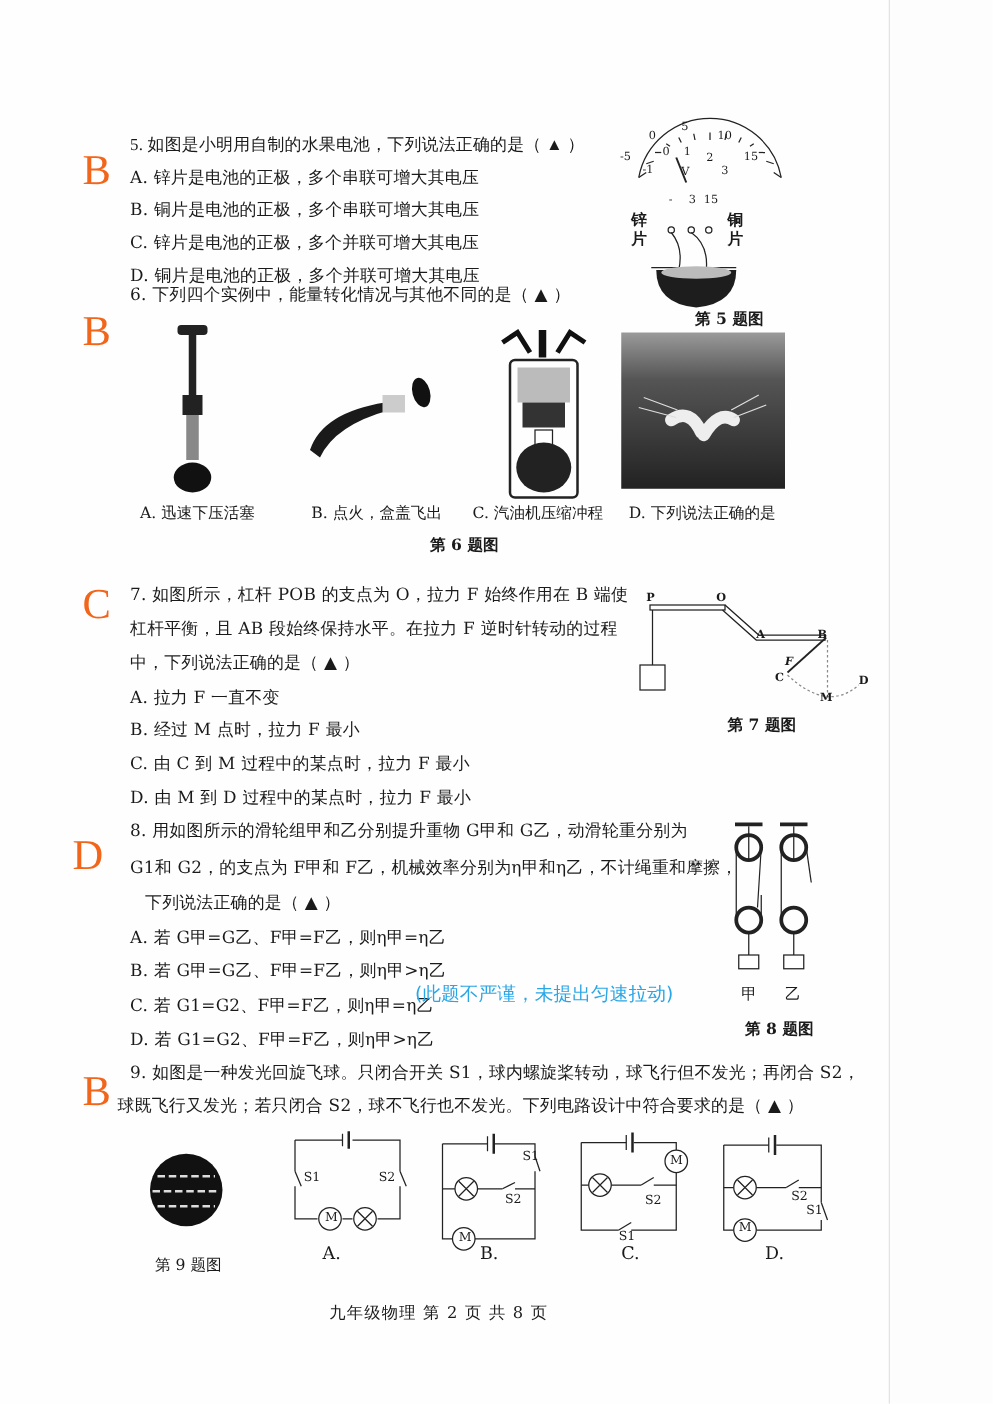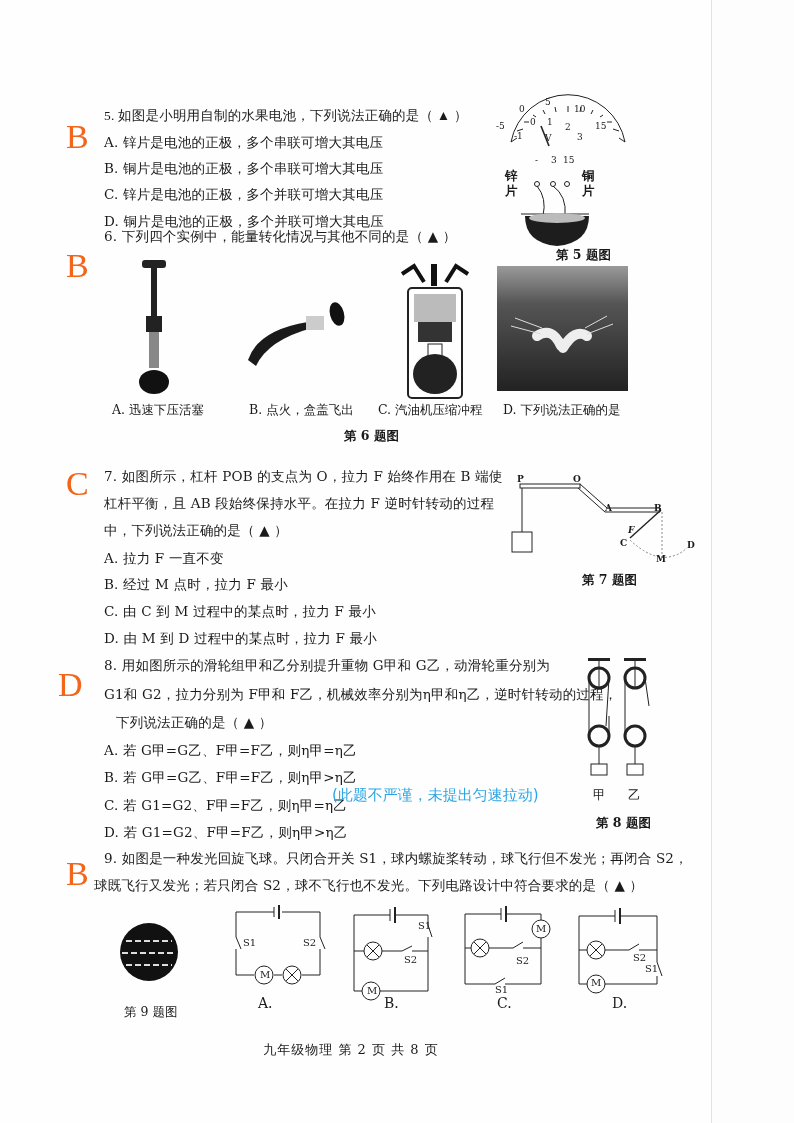--- a/index.html
+++ b/index.html
@@ -135,21 +135,21 @@
 <div class="lbl" style="left:605px;top:503px;font-size:9px;font-weight:bold;">A</div>
 <div class="lbl" style="left:654px;top:503px;font-size:9px;font-weight:bold;">B</div>
 <div class="lbl" style="left:628px;top:525px;font-size:9px;font-style:italic;font-weight:bold;">F</div>
 <div class="lbl" style="left:620px;top:538px;font-size:9px;font-weight:bold;">C</div>
 <div class="lbl" style="left:656px;top:554px;font-size:9px;font-weight:bold;">M</div>
 <div class="lbl" style="left:687px;top:540px;font-size:9px;font-weight:bold;">D</div>
 <div class="cap" style="left:582px;top:572px;">第 7 题图</div>
 
 <div class="ans" style="left:58px;top:668px;">D</div>
 <div class="txt" style="left:104px;top:655px;">8. 用如图所示的滑轮组甲和乙分别提升重物 G甲和 G乙，动滑轮重分别为</div>
-<div class="txt" style="left:104px;top:684px;">G1和 G2，拉力分别为 F甲和 F乙，机械效率分别为η甲和η乙，逆时针转动的过程，</div>
+<div class="txt" style="left:104px;top:684px;">G1和 G2，的支点为 F甲和 F乙，机械效率分别为η甲和η乙，不计绳重和摩擦，</div>
 <div class="txt" style="left:116px;top:712px;">下列说法正确的是（   ▲   ）</div>
 <div class="txt" style="left:104px;top:740px;">A. 若 G甲=G乙、F甲=F乙，则η甲=η乙</div>
 <div class="txt" style="left:104px;top:767px;">B. 若 G甲=G乙、F甲=F乙，则η甲&gt;η乙</div>
 <div class="txt" style="left:104px;top:795px;">C. 若 G1=G2、F甲=F乙，则η甲=η乙</div>
 <div class="txt" style="left:104px;top:822px;">D. 若 G1=G2、F甲=F乙，则η甲&gt;η乙</div>
 <div class="note" style="left:332px;top:786px;">(此题不严谨，未提出匀速拉动)</div>
 
 <svg width="80" height="140" style="left:586px;top:656px;">
   <rect x="2" y="2" width="22" height="3" fill="#222"></rect>
   <rect x="38" y="2" width="22" height="3" fill="#222"></rect>

